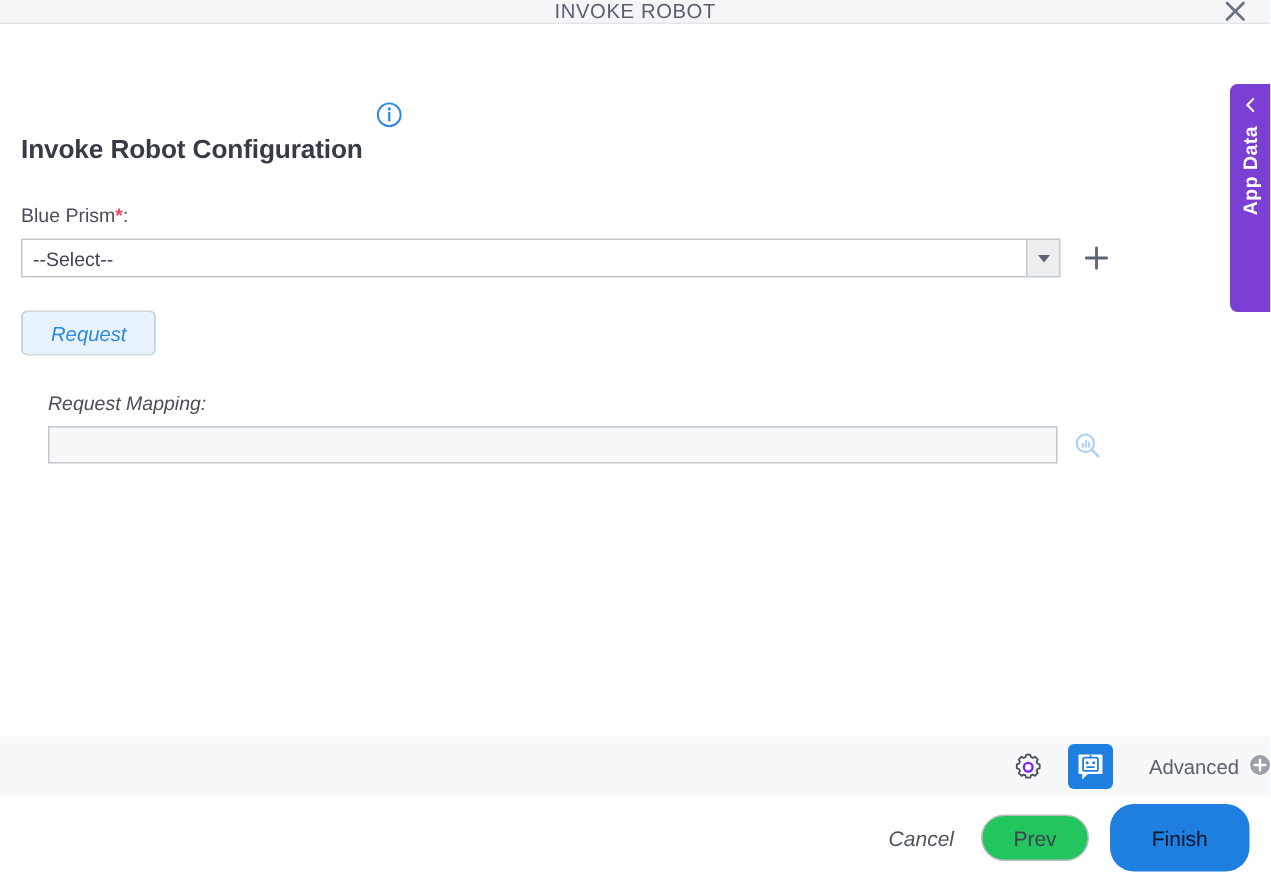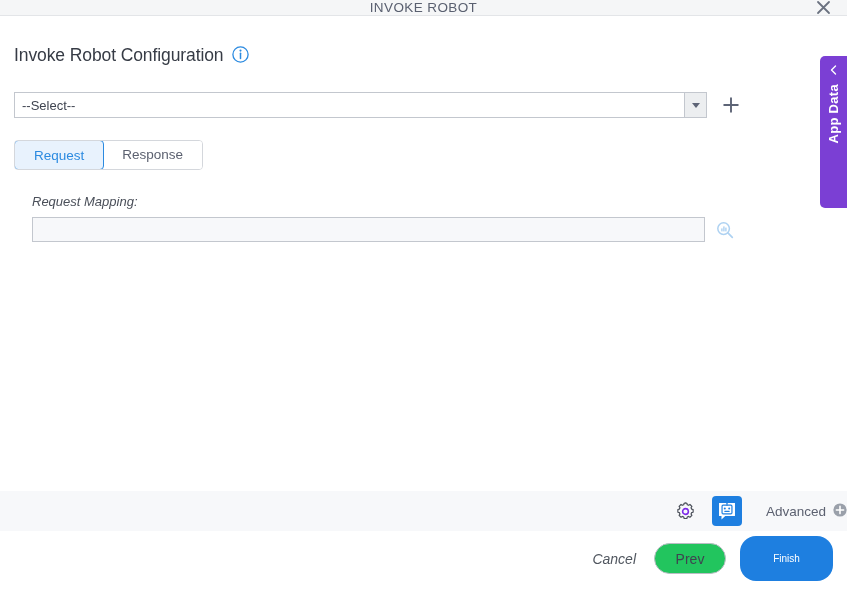--- a/index.html
+++ b/index.html
@@ -63,23 +63,24 @@
   }
 
   .page-title-row {
     display: flex;
     align-items: center;
     gap: 9px;
     margin-bottom: 26px;
   }
   .page-title {
     font-size: 17.5px;
-    font-weight: normal;
+    font-weight: bold;
     color: #363b45;
     letter-spacing: -0.1px;
+    margin-top: 44px;
   }
   .info-icon { display: block; cursor: pointer; }
 
   
   .field-label {
     font-size: 13px;
     color: #4a4f59;
     margin-bottom: 8px;
   }
   .req-star { color: #e8485b; font-weight: bold; }
@@ -136,20 +137,21 @@
   }
 
   
   .tabs {
     display: inline-flex;
     border: 1px solid #d4d7dc;
     border-radius: 4px;
     overflow: hidden;
     margin-bottom: 24px;
     background: #fff;
+    font-style: italic;
   }
   .tab {
     padding: 0 19px;
     height: 28px;
     line-height: 28px;
     font-size: 13.5px;
     color: #5c6170;
     cursor: pointer;
     background: #ffffff;
     border-right: 1px solid #d4d7dc;
@@ -299,22 +301,22 @@
     font-size: 14px;
     cursor: pointer;
     font-family: "Liberation Sans", sans-serif;
   }
   .btn-primary {
     min-width: 93px;
     height: 45px;
     border: none;
     border-radius: 16px;
     background: #1e7fe0;
-    color: #ffffff;
-    font-size: 10px;
+    color: #0f172a;
+    font-size: 14px;
     cursor: pointer;
     font-family: "Liberation Sans", sans-serif;
   }
 </style>
 </head>
 <body>
 
 <div class="titlebar">
   <span class="titlebar-title">INVOKE ROBOT</span>
   <span class="close-btn">
@@ -343,39 +345,41 @@
       <span class="info-icon">
         <svg width="17" height="17" viewBox="0 0 17 17" aria-hidden="true">
           <circle cx="8.5" cy="8.5" r="7.6" fill="none" stroke="#2b8ae0" stroke-width="1.3"></circle>
           <circle cx="8.5" cy="4.6" r="1.05" fill="#2b8ae0"></circle>
           <path d="M8.5 7.2 L8.5 12.4" stroke="#2b8ae0" stroke-width="1.5" stroke-linecap="round"></path>
         </svg>
       </span>
     </div>
 
     
+    <div class="field-label">
+      <span>Blue Prism</span><span class="req-star">*</span><span>:</span>
+    </div>
 
     <div class="select-row">
       <div class="select-wrap">
         <div class="select-value">--Select--</div>
         <div class="select-arrow">
           <span class="caret"></span>
         </div>
       </div>
       <div class="plus-btn">
         <svg width="18" height="18" viewBox="0 0 18 18" aria-hidden="true">
           <path d="M9 2.2 L9 15.8 M2.2 9 L15.8 9" stroke="#5d6476" stroke-width="1.9" stroke-linecap="round"></path>
         </svg>
       </div>
     </div>
 
     
     <div class="tabs">
       <div class="tab active">Request</div>
-      <div class="tab">Response</div>
     </div>
 
     
     <div class="mapping-block">
       <div class="mapping-label">Request Mapping:</div>
       <div class="mapping-row">
         <input class="mapping-input" type="text" placeholder="" style="">
         <span class="search-btn">
           <svg width="18" height="18" viewBox="0 0 18 18" aria-hidden="true">
             <circle cx="7.6" cy="7.6" r="5.8" fill="none" stroke="#aed2f2" stroke-width="1.5"></circle>

